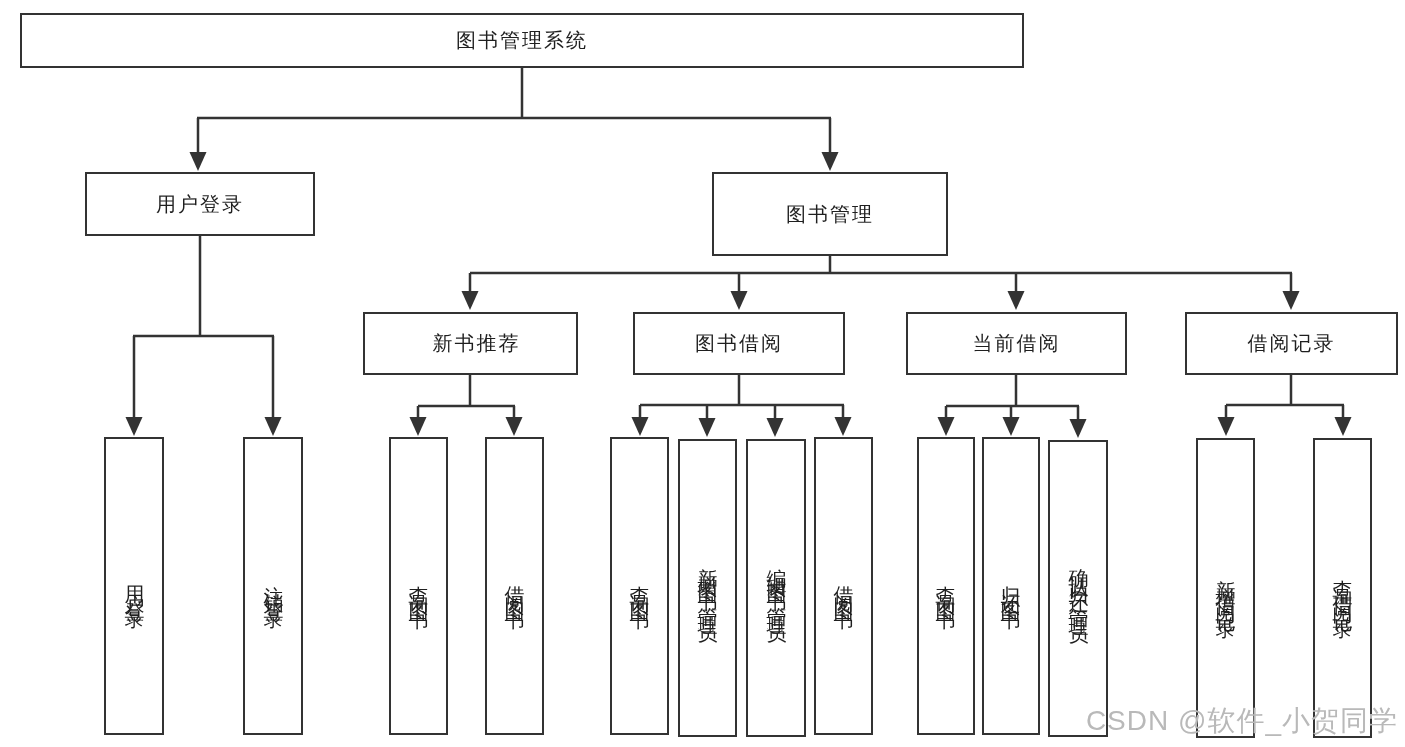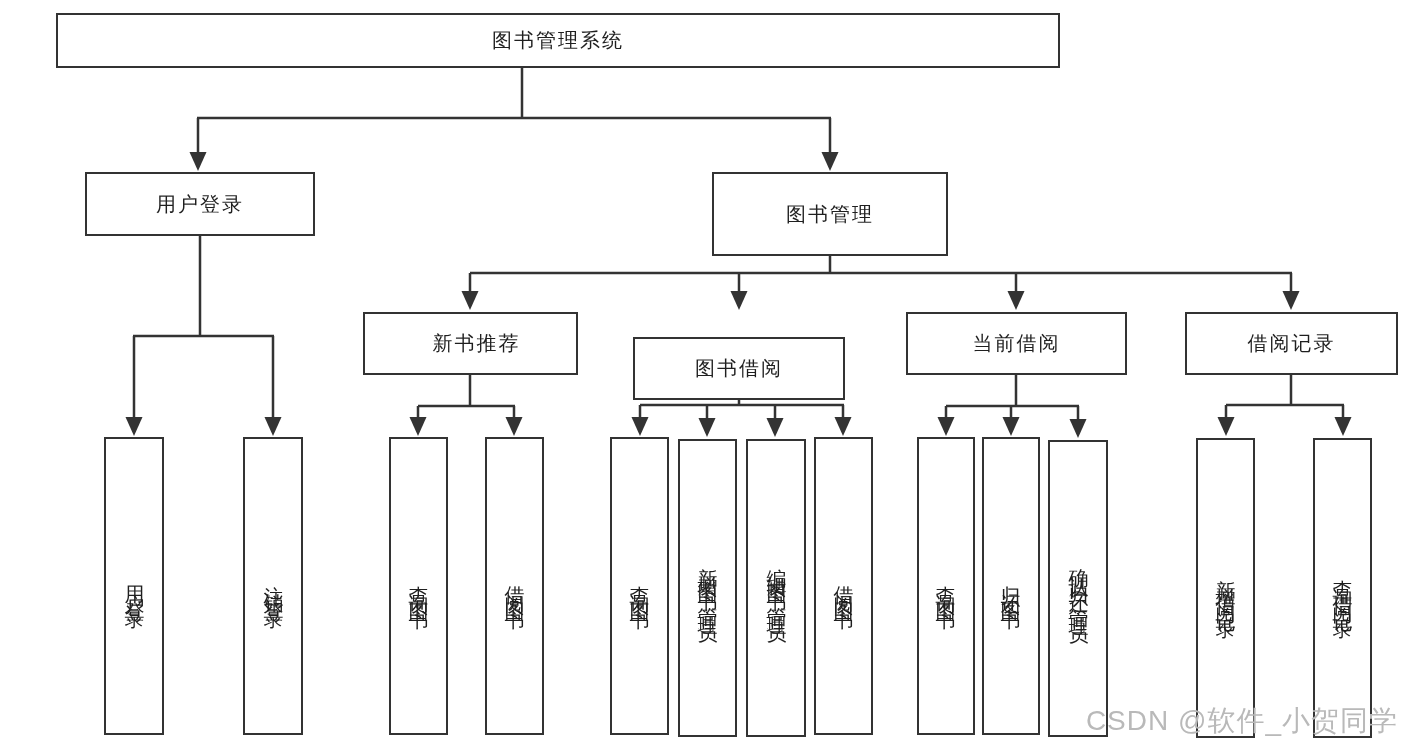--- a/index.html
+++ b/index.html
@@ -67,27 +67,27 @@
       <path d="M766.5 418 H783.5 L775 437 Z"></path>
       <path d="M834.5 417 H851.5 L843 436 Z"></path>
       <path d="M937.5 417 H954.5 L946 436 Z"></path>
       <path d="M1002.5 417 H1019.5 L1011 436 Z"></path>
       <path d="M1069.5 419 H1086.5 L1078 438 Z"></path>
       <path d="M1217.5 417 H1234.5 L1226 436 Z"></path>
       <path d="M1334.5 417 H1351.5 L1343 436 Z"></path>
     </g>
   </svg>
 
-  <div class="box hbox" style="left:20px;top:13px;width:1004px;height:55px;margin-left:36px;">图书管理系统</div>
+  <div class="box hbox" style="left:20px;top:13px;width:1004px;height:55px;">图书管理系统</div>
 
   <div class="box hbox" style="left:85px;top:172px;width:230px;height:64px;">用户登录</div>
   <div class="box hbox" style="left:712px;top:172px;width:236px;height:84px;">图书管理</div>
 
   <div class="box hbox" style="left:363px;top:312px;width:215px;height:63px;padding-left:12px;">新书推荐</div>
-  <div class="box hbox" style="left:633px;top:312px;width:212px;height:63px;margin-top:25px;">图书借阅</div>
+  <div class="box hbox" style="left:633px;top:312px;width:212px;height:63px;">图书借阅</div>
   <div class="box hbox" style="left:906px;top:312px;width:221px;height:63px;text-align:center;">当前借阅</div>
   <div class="box hbox" style="left:1185px;top:312px;width:213px;height:63px;">借阅记录</div>
 
   <div class="box vbox" style="left:104px;top:437px;width:60px;height:298px;">用户登录</div>
   <div class="box vbox" style="left:243px;top:437px;width:60px;height:298px;">注销登录</div>
 
   <div class="box vbox" style="left:389px;top:437px;width:59px;height:298px;">查询图书</div>
   <div class="box vbox" style="left:485px;top:437px;width:59px;height:298px;">借阅图书</div>
 
   <div class="box vbox" style="left:610px;top:437px;width:59px;height:298px;">查询图书</div>

